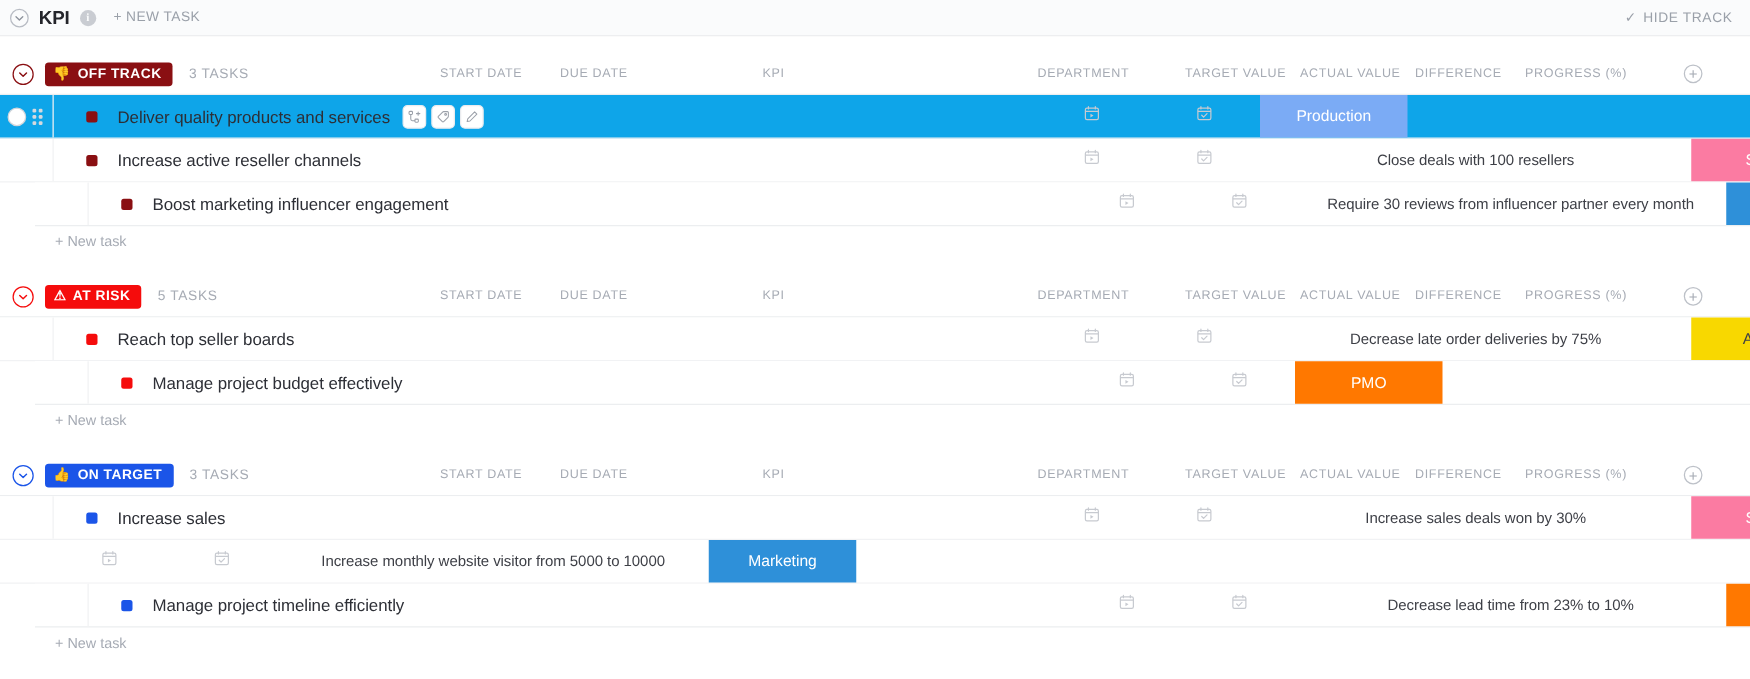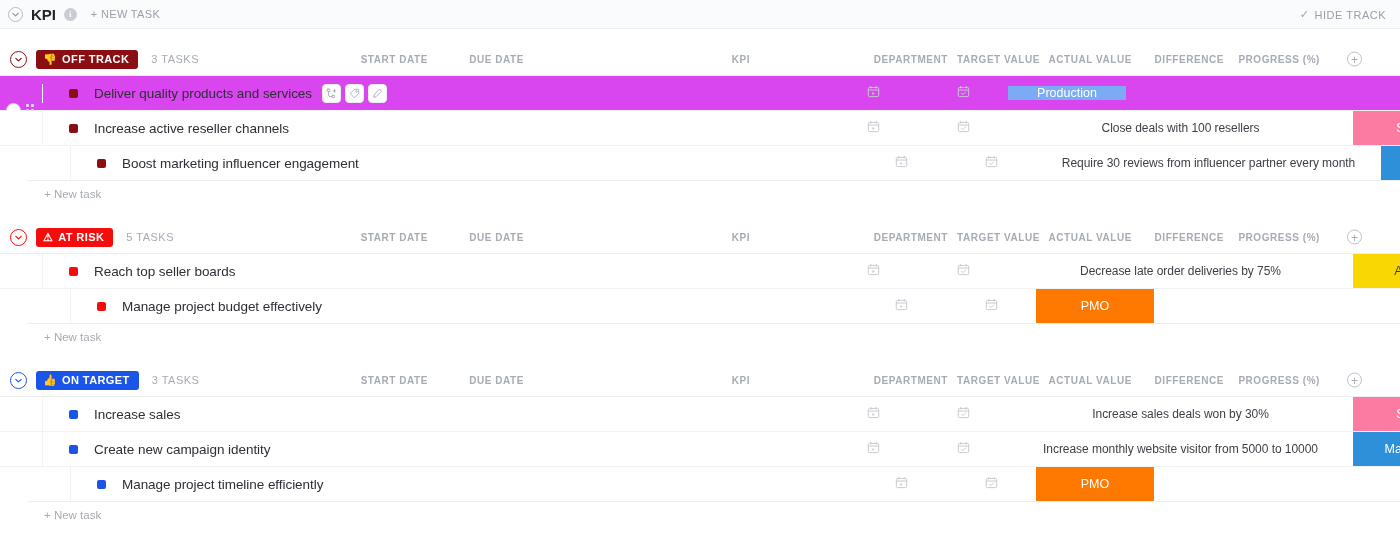--- a/index.html
+++ b/index.html
@@ -77,37 +77,37 @@
   .status-badge .emoji { font-size: 11px; line-height: 1; }
   .task-count {
     font-size: 11px; color: #a6abb4; letter-spacing: 0.5px;
     margin-left: 13px; font-weight: 500;
   }
 
   
   .colhead {
     position: absolute; top: 50%; transform: translateY(-50%);
     font-size: 10px; color: #a6abb4; letter-spacing: 0.55px;
-    font-weight: 700; text-align: right; white-space: nowrap;
+    font-weight: 400; text-align: left; white-space: nowrap;
   }
   .plus-circle {
     position: absolute; top: 50%; transform: translateY(-50%);
     width: 15px; height: 15px; border-radius: 50%;
     border: 1.1px solid #bdc1c8; color: #a6abb4;
     display: flex; align-items: center; justify-content: center;
     font-size: 12px; line-height: 0; font-weight: 300;
   }
   .row {
     height: 35px;
     display: flex; align-items: stretch;
     border-bottom: 1px solid #f1f2f4;
     position: relative;
     background: #fff;
   }
-  .row.hovered { background: #d946ef; align-items: center; }
+  .row.hovered { background: #0ea5e9; }
   .row:last-of-type { border-bottom: 1px solid #eceef0; margin-left: 28px; }
 
   .gutter {
     width: 42px; flex: none; position: relative;
     border-right: 1px solid #f1f2f4;
     display: flex; align-items: center; justify-content: flex-end;
     padding-right: 4px;
     background: #fafbfc;
   }
   .row .gutter { background: transparent; border-right: none; }
@@ -467,24 +467,20 @@
           <div class="cell c-kpi">
             <span class="kpi-text">Increase sales deals won by 30%</span>
           </div>
           <div class="cell c-dept">
             <span class="dept-tag" style="background:#fb7ba2">Sales</span>
           </div>
           <div class="cell c-more"></div>
         </div>
         <div class="row">
           <div class="gutter"></div>
-          <div class="cell c-name">
-            <span class="sq" style="background:#1b55e8"></span>
-            <span class="task-title">Create new campaign identity</span>
-          </div>
           <div class="cell c-start">
             <span class="cal"><svg width="13" height="13" viewBox="0 0 16 16" fill="none" stroke="currentColor" stroke-width="1.2">
                 <rect x="1.6" y="3" width="12.8" height="11.3" rx="1.6"></rect>
                 <path d="M1.6 6.2h12.8"></path>
                 <path d="M4.6 1.7v2.2M11.4 1.7v2.2" stroke-linecap="round"></path>
                 <path d="M6.6 8.6l3 1.8-3 1.8z" fill="currentColor" stroke="none"></path>
               </svg></span>
           </div>
           <div class="cell c-due">
             <span class="cal"><svg width="13" height="13" viewBox="0 0 16 16" fill="none" stroke="currentColor" stroke-width="1.2">
@@ -516,20 +512,23 @@
                 <path d="M6.6 8.6l3 1.8-3 1.8z" fill="currentColor" stroke="none"></path>
               </svg></span>
           </div>
           <div class="cell c-due">
             <span class="cal"><svg width="13" height="13" viewBox="0 0 16 16" fill="none" stroke="currentColor" stroke-width="1.2">
                 <rect x="1.6" y="3" width="12.8" height="11.3" rx="1.6"></rect>
                 <path d="M1.6 6.2h12.8"></path>
                 <path d="M4.6 1.7v2.2M11.4 1.7v2.2" stroke-linecap="round"></path>
                 <path d="M5.4 10.1l1.8 1.8 3.4-3.4" stroke-linecap="round" stroke-linejoin="round"></path>
               </svg></span>
+          </div>
+          <div class="cell c-kpi">
+            <span class="kpi-text">Decrease lead time from 23% to 10%</span>
           </div>
           <div class="cell c-dept">
             <span class="dept-tag" style="background:#ff7800">PMO</span>
           </div>
           <div class="cell c-more"></div>
         </div>
       </div>
       <div class="newtask-row">+ New task</div>
     </div>
   </div>

